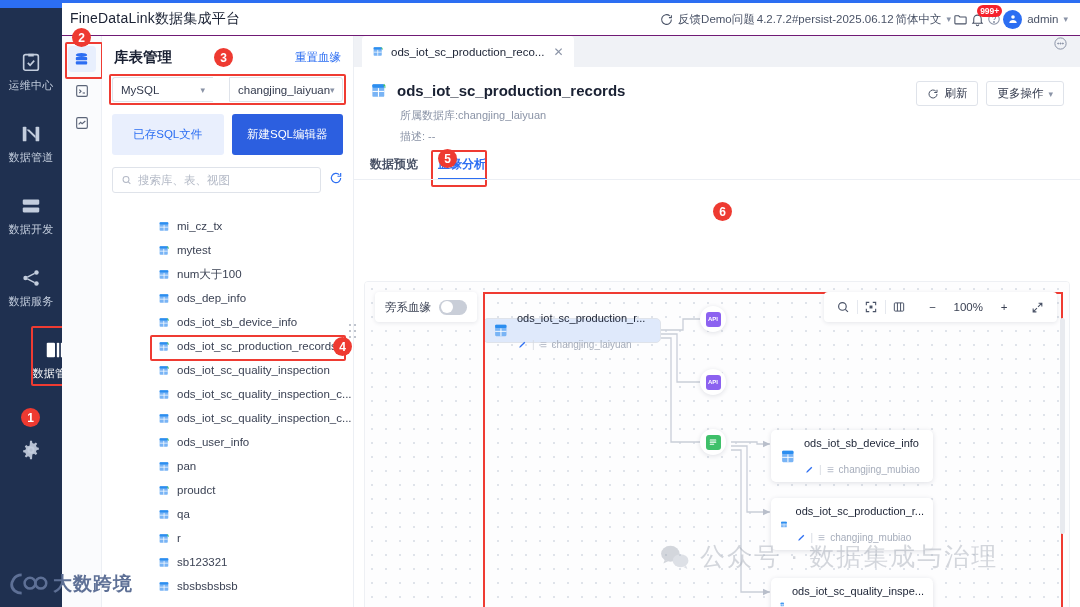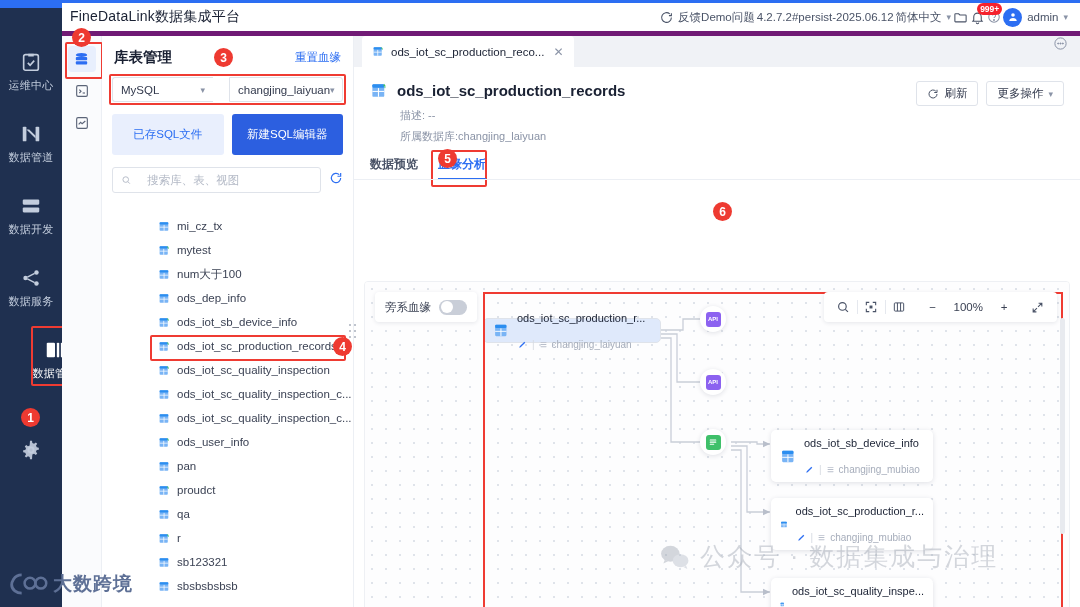--- a/index.html
+++ b/index.html
@@ -38,21 +38,21 @@
   .callout {
     position:absolute; width:19px; height:19px; border-radius:50%;
     background:#ee3a31; color:#fff; font-size:12px; font-weight:bold;
     display:flex; align-items:center; justify-content:center; z-index:40;
     font-family:"Liberation Sans", sans-serif;
   }
 
   
   .header {
     position:absolute; top:3px; left:62px; width:1018px; height:33px;
-    background:#fff; border-bottom:5px solid #701a75; display:flex; align-items:center;
+    background:#fff; border-bottom:1px solid #701a75; display:flex; align-items:center;
   }
   .brand { margin-left:8px; font-size:14px; color:#1a2133; letter-spacing:.2px; }
   .hdr-right { margin-left:auto; display:flex; align-items:center; gap:2px; padding-right:12px; }
   .hdr-item { display:flex; align-items:center; gap:5px; font-size:11.5px; color:#4a5367; cursor:pointer; }
   .hdr-ver { font-size:11.5px; color:#4a5367; }
   .bell-wrap { position:relative; display:flex; align-items:center;text-align:right; }
   .bell-badge {
     position:absolute; top:-7px; left:7px; background:#f5222d; color:#fff;
     font-size:8.5px; border-radius:8px; padding:0 3px; height:12px; line-height:12px;
     font-weight:bold;
@@ -106,21 +106,21 @@
   .btn {
     flex:1; height:41px; border-radius:3px; font-size:11.5px; display:flex;
     align-items:center; justify-content:center; cursor:pointer;
   }
   .btn.ghost { background:#e9effd; color:#2c6ef2; }
   .btn.primary { background:#2c5fe0; color:#fff; }
 
   .searchrow { display:flex; align-items:center; gap:8px; margin:12px 10px 0 10px; }
   .searchbox {
     flex:1; height:26px; border:1px solid #dfe3ea; border-radius:3px;
-    display:flex; align-items:center; padding:0 8px; gap:16px; background:#fff;
+    display:flex; align-items:center; padding:0 8px; gap:6px; background:#fff;
   }
   .searchbox input {
     border:none; outline:none; font-size:11.5px; color:#333; width:100%;
     font-family:"Liberation Sans", sans-serif; background:transparent;
   }
   .searchbox input::placeholder { color:#b3b9c6; }
   .refresh-ic { cursor:pointer; }
 
   .tlist { margin-top:21px; height:400px; overflow:hidden; position:relative; }
   .titem {
@@ -649,22 +649,22 @@
             <svg width="19" height="19" viewBox="0 0 24 24">
               <rect x="3" y="4" width="15" height="16" rx="1.5" fill="#79b4f5"></rect>
               <rect x="3" y="4" width="15" height="4.5" rx="1.5" fill="#2c8ef0"></rect>
               <rect x="10" y="9" width="1.4" height="11" fill="#fff"></rect>
               <rect x="3" y="12.5" width="15" height="1.3" fill="#fff"></rect>
               <path d="M18 3.5l1.6 2.8h-3.2z" fill="#3fc06a"></path>
                 <rect x="18.3" y="6" width="1.1" height="3" fill="#3fc06a"></rect>
             </svg>
             <span class="name">ods_iot_sc_production_records</span>
           </div>
+          <div class="ph-meta">所属数据库:changjing_laiyuan</div>
           <div class="ph-meta">描述: --</div>
-          <div class="ph-meta">所属数据库:changjing_laiyuan</div>
         </div>
 
         <div class="ph-actions">
           <div class="obtn">
             <svg width="12" height="12" viewBox="0 0 24 24" fill="none" stroke="#4a5367" stroke-width="2">
               <path d="M20 12a8 8 0 11-2.4-5.7"></path>
                 <path d="M20 3.5V9h-5.5"></path>
             </svg>
             <span>刷新</span>
           </div>

